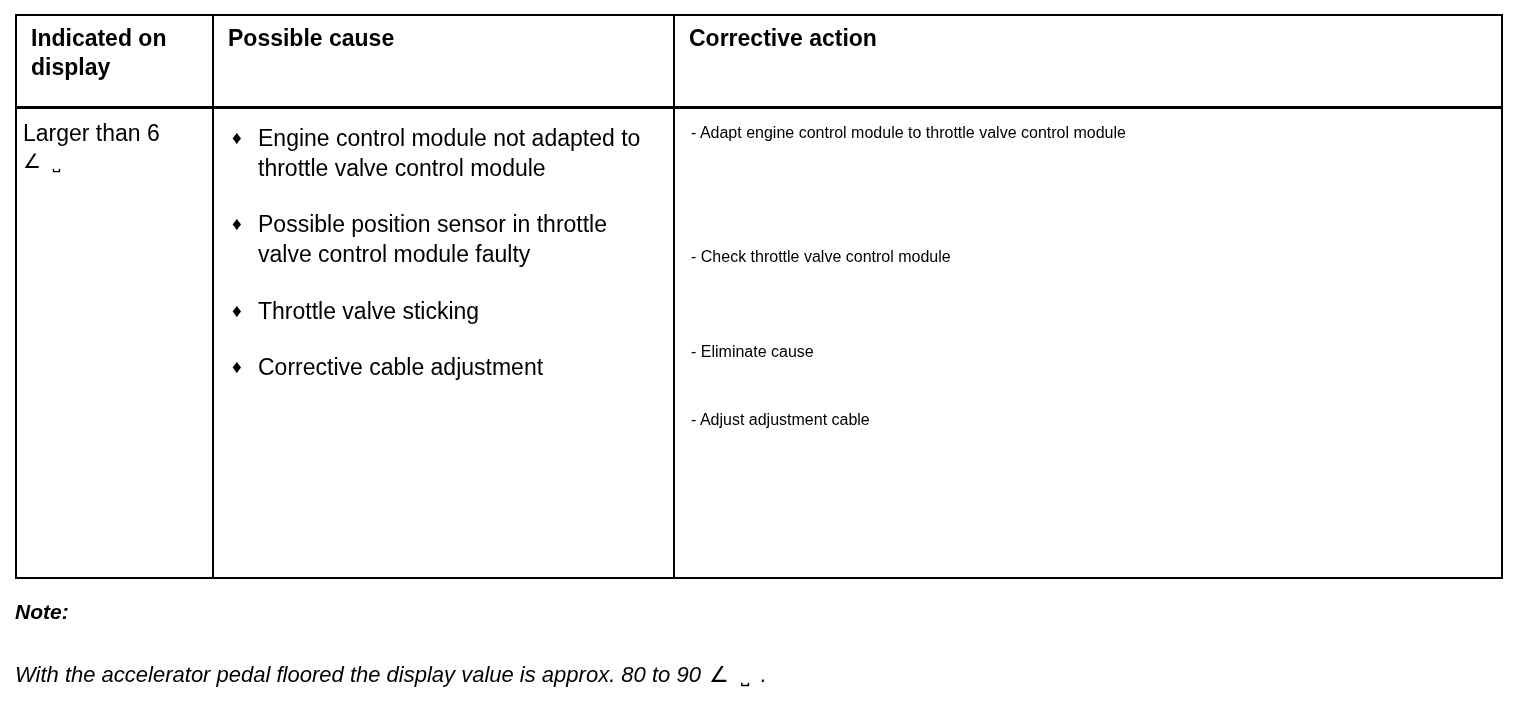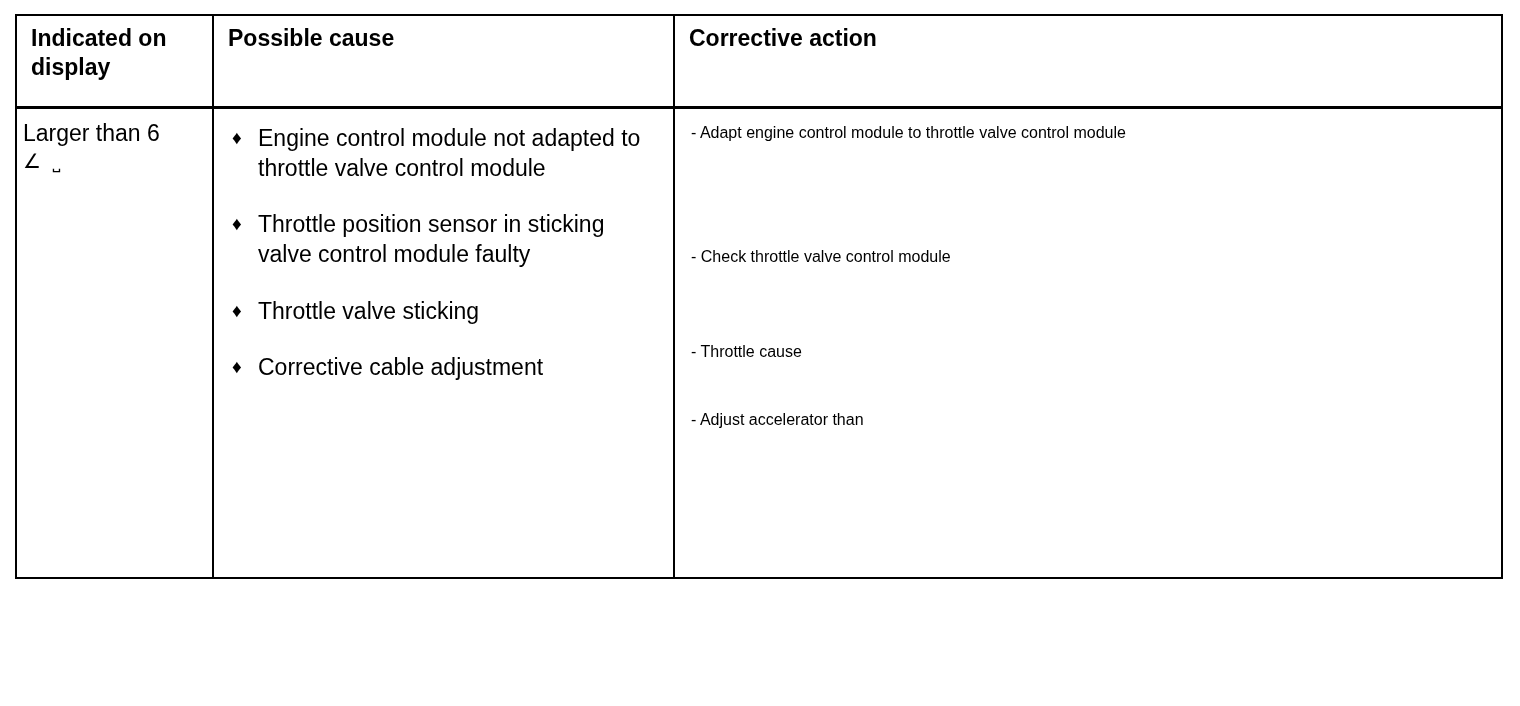--- a/index.html
+++ b/index.html
@@ -181,43 +181,51 @@
 
         <td>
           <div class="cell-causes">
             <ul class="cause-list">
               <li>
                 <span class="bullet-diamond">♦</span>
                 <span>Engine control module not adapted to throttle valve control module</span>
               </li>
               <li>
                 <span class="bullet-diamond">♦</span>
-                <span>Throttle position sensor in sticking valve control module faulty</span>
+                <span>Possible position sensor in throttle valve control module faulty</span>
               </li>
               <li>
                 <span class="bullet-diamond">♦</span>
                 <span>Throttle valve sticking</span>
               </li>
               <li>
                 <span class="bullet-diamond">♦</span>
                 <span>Corrective cable adjustment</span>
               </li>
             </ul>
           </div>
         </td>
 
         <td>
           <div class="cell-actions">
             <ul class="action-list">
               <li class="slot-1">- Adapt engine control module to throttle valve control module</li>
               <li class="slot-2">- Check throttle valve control module</li>
-              <li class="slot-3">- Throttle cause</li>
-              <li class="slot-4">- Adjust accelerator than</li>
+              <li class="slot-3">- Eliminate cause</li>
+              <li class="slot-4">- Adjust adjustment cable</li>
             </ul>
           </div>
         </td>
 
       </tr>
     </tbody>
   </table>
 
+  <div class="note-block">
+    <div class="note-heading">Note:</div>
+    <div class="note-body">
+      <span>With the accelerator pedal floored the display value is approx. 80 to 90</span>
+      <span class="unit-inline">∠ ˽</span>
+      <span>.</span>
+    </div>
+  </div>
 
 </div>
 
 </body></html>

